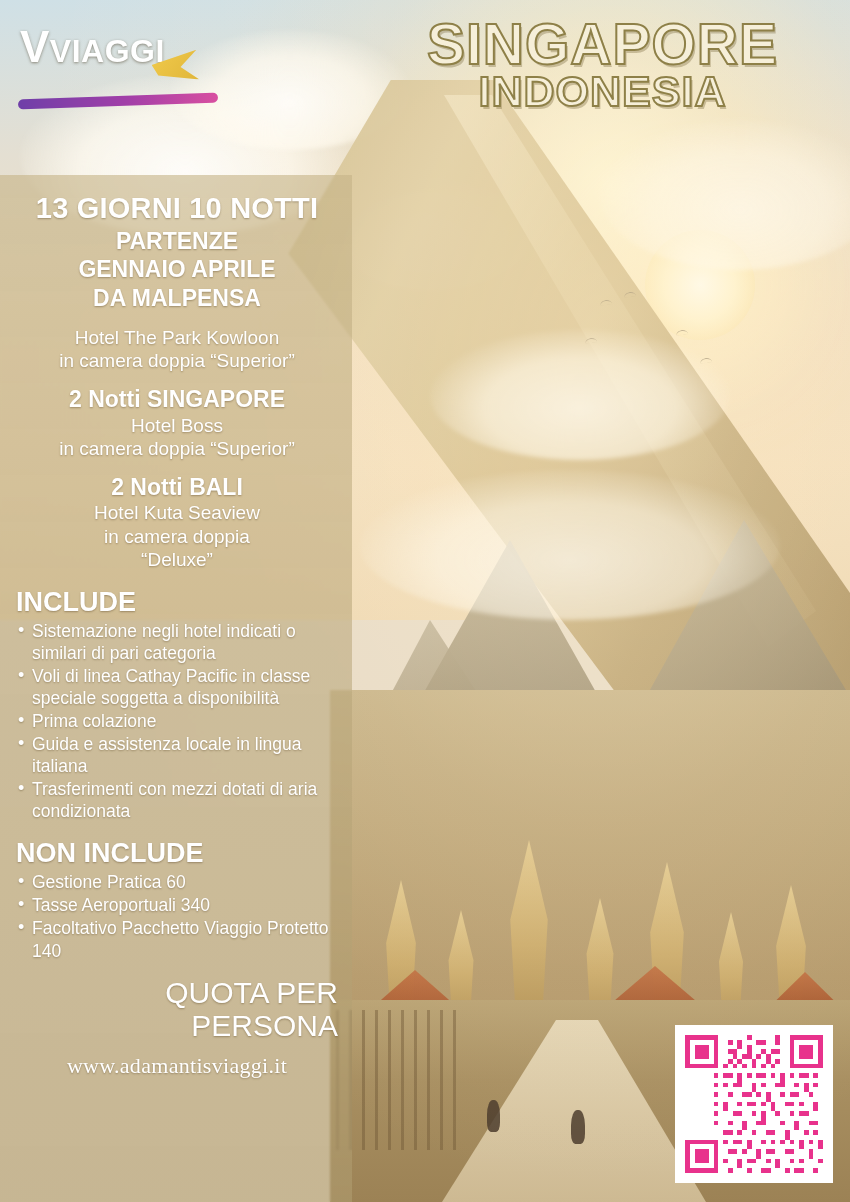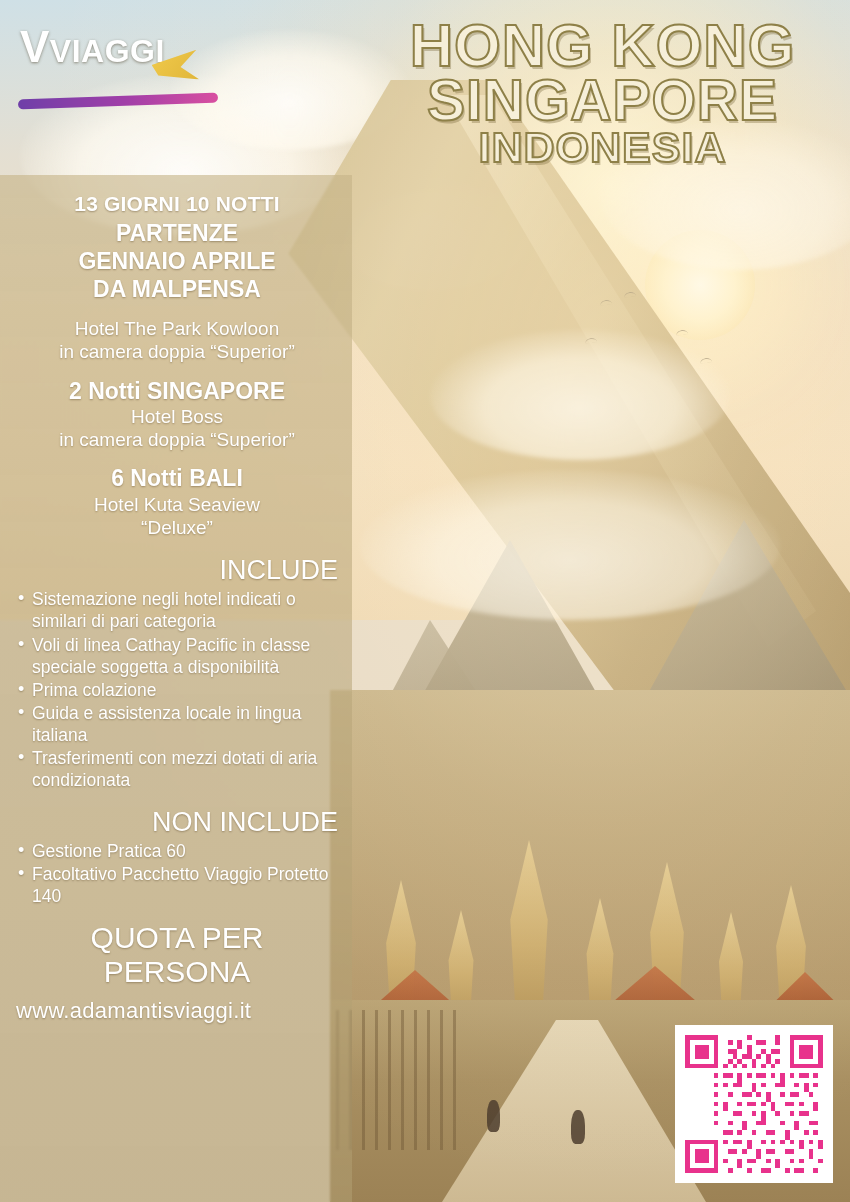--- a/index.html
+++ b/index.html
@@ -112,45 +112,45 @@
   .panel {
     position: absolute; left: 0; top: 175px; width: 352px; height: 1027px;
     background: linear-gradient(180deg, rgba(198,180,136,0.62) 0%, rgba(186,168,124,0.58) 45%, rgba(176,157,112,0.60) 100%);
     backdrop-filter: blur(1px);
     color: #ffffff;
     padding: 18px 14px 0 16px;
     text-shadow: 0 1px 2px rgba(90,70,40,0.45);
   }
 
   .days {
-    font-size: 21px; font-weight: 800; letter-spacing: .2px; text-align: center;
+    font-size: 29px; font-weight: 800; letter-spacing: .2px; text-align: center;
     line-height: 1.05;
   }
   .dep {
     text-align: center; font-size: 23px; font-weight: 800; line-height: 1.22; margin-top: 4px;
   }
   .block { margin-top: 14px; text-align: center; }
   .block .h { font-size: 23px; font-weight: 800; line-height: 1.2; }
   .block .l { font-size: 19px; font-weight: 400; line-height: 1.22; }
 
   .sec-title {
-    font-size: 27px; font-weight: 400; margin-top: 16px; margin-bottom: 2px; text-align: right;
+    font-size: 27px; font-weight: 700; margin-top: 16px; margin-bottom: 2px; text-align: left;
   }
   ul.list { list-style: none; margin: 0; padding: 0; }
   ul.list li {
     position: relative; font-size: 17.5px; line-height: 1.26; padding-left: 16px; margin-bottom: 1px;
   }
   ul.list li::before {
     content: "•"; position: absolute; left: 2px; top: -1px; font-size: 18px;
   }
   .quota {
-    margin-top: 14px; text-align: center; font-size: 30px; font-weight: 400; line-height: 1.12;
+    margin-top: 14px; text-align: right; font-size: 30px; font-weight: 400; line-height: 1.12;
   }
   .price { text-align: center; font-size: 33px; font-weight: 800; margin-top: 4px; }
-  .site { text-align: left; font-size: 22px; margin-top: 10px; letter-spacing: .3px; }
+  .site { text-align: center; font-size: 22px; margin-top: 10px; letter-spacing: .3px; font-family: Liberation Serif, serif; }
 
   
   .logo { position: absolute; left: 20px; top: 22px; width: 320px; height: 90px; color: #ffffff; }
   .logo .l1 { font-size: 32px; font-weight: 800; letter-spacing: .5px; line-height: 1;
               text-shadow: 0 1px 3px rgba(60,45,20,.5); }
   .logo .l2 { font-size: 32px; font-weight: 800; letter-spacing: .5px; line-height: 1.05; margin-top: 2px;
               text-shadow: 0 1px 3px rgba(60,45,20,.5); }
   .logo .big { font-size: 44px; }
   .plane {
     position: absolute; left: 152px; top: 52px; width: 46px; height: 30px;
@@ -239,21 +239,20 @@
 
   <div class="logo">
     <div class="l2">
       <span class="big">V</span><span>VIAGGI</span>
     </div>
   </div>
   <div class="plane"></div>
   <div class="swoosh"></div>
 
   <div class="headline">
-    <div class="l1">HONG KONG</div>
     <div class="l2">SINGAPORE</div>
     <div class="l3">INDONESIA</div>
   </div>
 
   <div class="panel">
 
     <div class="days">13 GIORNI 10 NOTTI</div>
     <div class="dep">
       <div>PARTENZE</div>
       <div>GENNAIO APRILE</div>
@@ -265,37 +264,39 @@
       <div class="l">in camera doppia “Superior”</div>
     </div>
 
     <div class="block">
       <div class="h">2 Notti SINGAPORE</div>
       <div class="l">Hotel Boss</div>
       <div class="l">in camera doppia “Superior”</div>
     </div>
 
     <div class="block">
-      <div class="h">6 Notti BALI</div>
+      <div class="h">2 Notti BALI</div>
       <div class="l">Hotel Kuta Seaview</div>
+      <div class="l">in camera doppia</div>
       <div class="l">“Deluxe”</div>
     </div>
 
     <div class="sec-title">INCLUDE</div>
     <ul class="list">
       <li>Sistemazione negli hotel indicati o similari di pari categoria</li>
       <li>Voli di linea Cathay Pacific in classe speciale soggetta a disponibilità</li>
       <li>Prima colazione</li>
       <li>Guida e assistenza locale in lingua italiana</li>
       <li>Trasferimenti con mezzi dotati di aria condizionata</li>
     </ul>
 
     <div class="sec-title">NON INCLUDE</div>
     <ul class="list">
       <li>Gestione Pratica 60</li>
+      <li>Tasse Aeroportuali 340</li>
       <li>Facoltativo Pacchetto Viaggio Protetto 140</li>
     </ul>
 
     <div class="quota">QUOTA PER PERSONA</div>
     <div class="site">www.adamantisviaggi.it</div>
   </div>
 
   <div class="qrbox">
     <svg class="qr" viewBox="0 0 29 29" shape-rendering="crispEdges">
       <rect width="29" height="29" fill="#ffffff"></rect>

